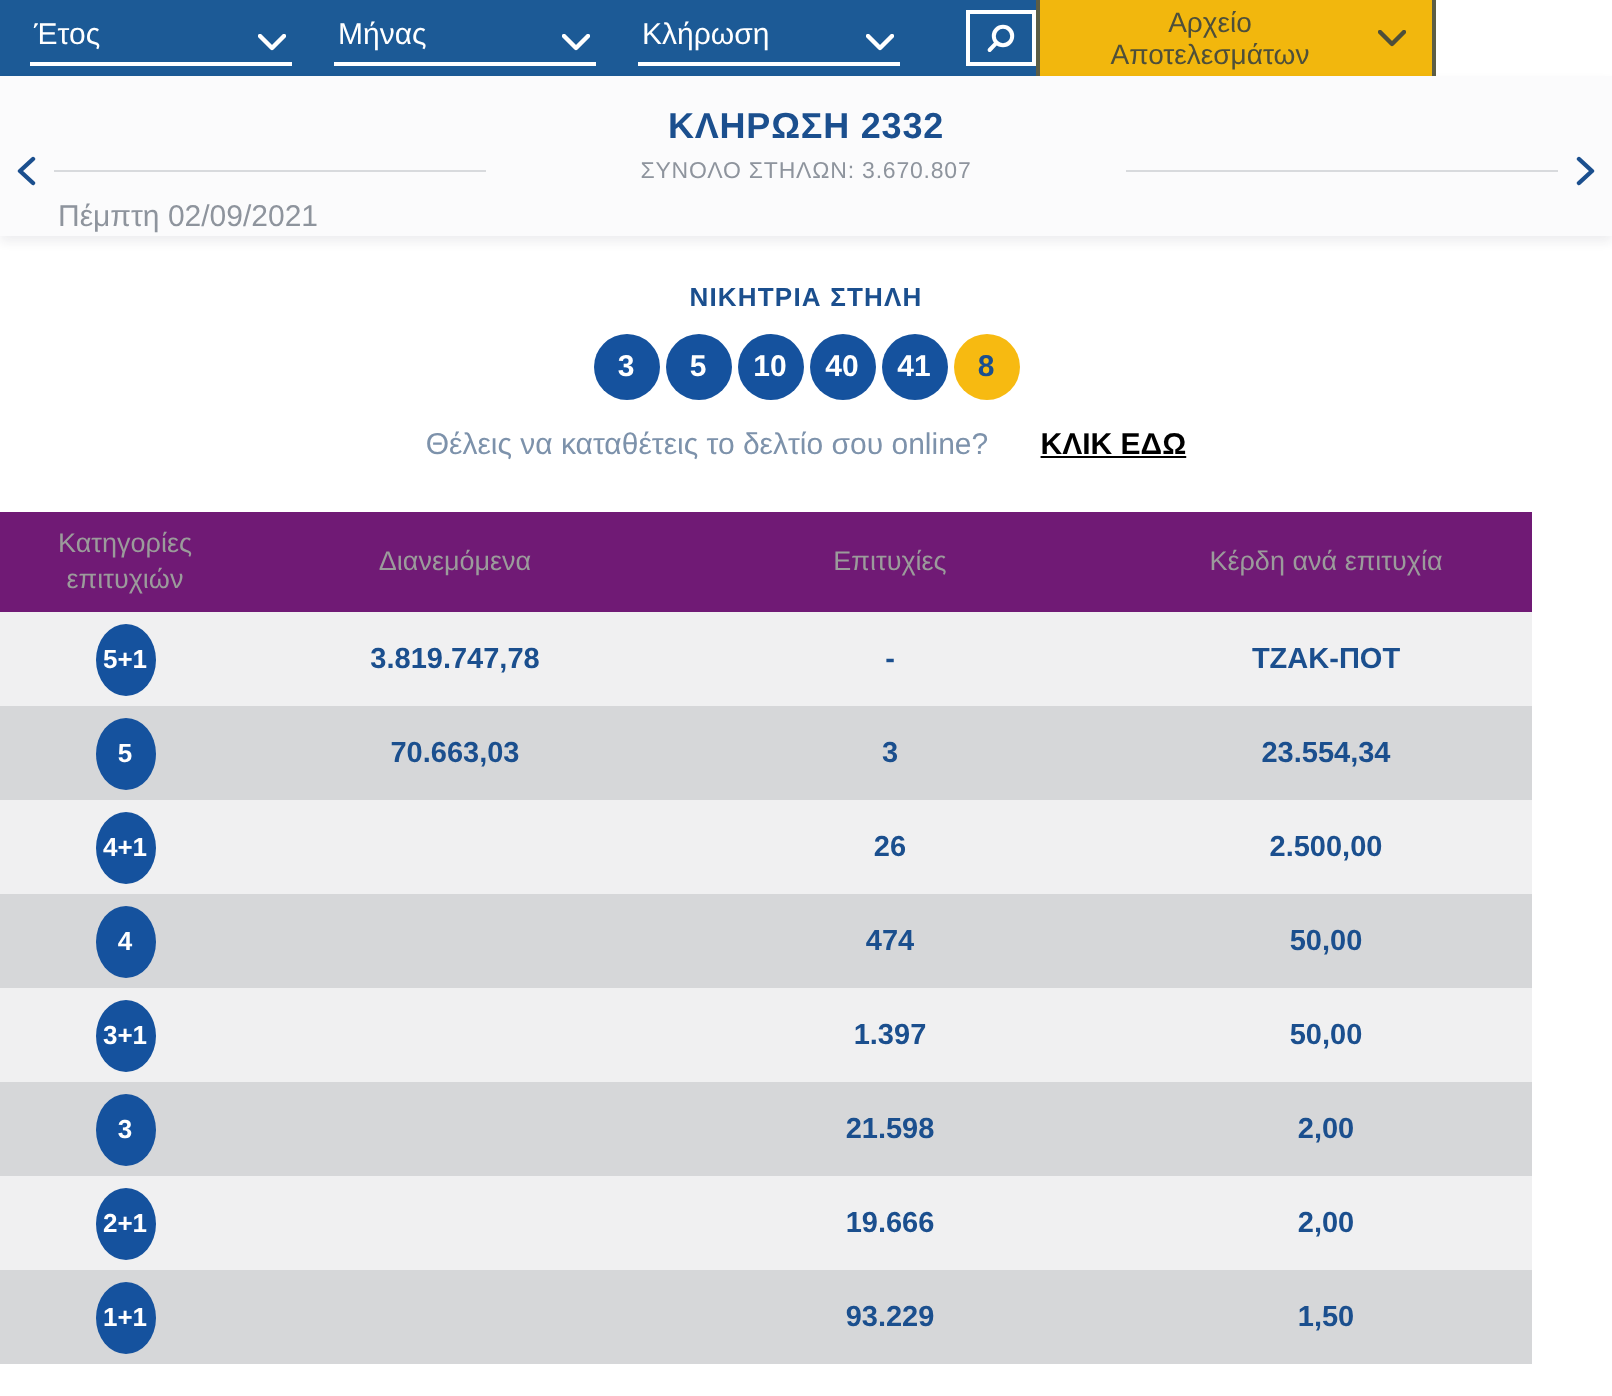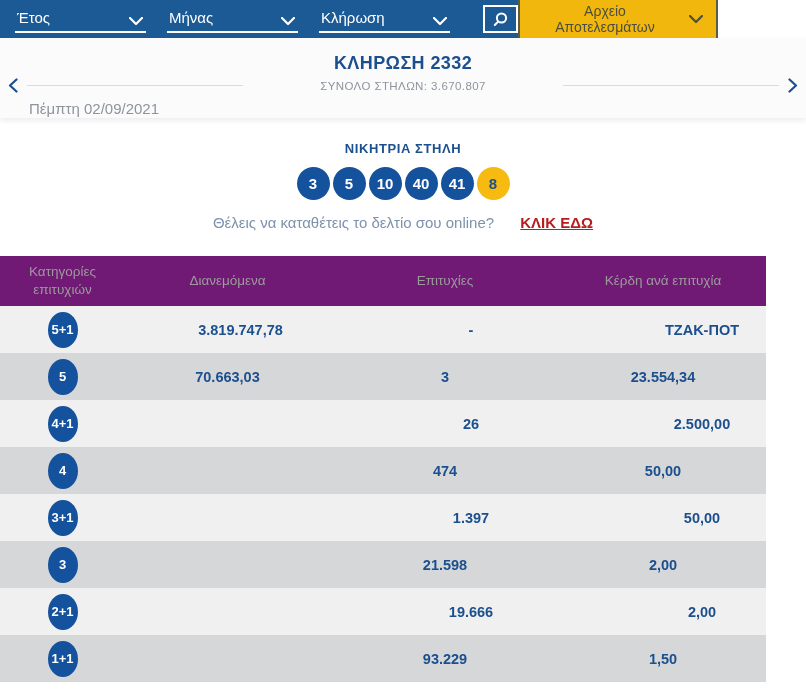--- a/index.html
+++ b/index.html
@@ -36,30 +36,30 @@
   
   .win-heading { text-align:center; color:#1b4f8e; font-weight:bold; font-size:13px;
         margin-top:23px; letter-spacing:.6px; }
   .balls { display:flex; justify-content:center; gap:3px; margin-top:11px; }
   .ball { width:33px; height:33px; border-radius:50%; background:#15529e; color:#fff;
         font-weight:bold; font-size:15px; display:flex; align-items:center; justify-content:center; }
   .ball.joker { background:#f7ba11; color:#1b4f8e; }
 
   
   .cta { text-align:center; margin-top:14px; font-size:15px; color:#7d92ab; }
-  .cta a { color:#b91c1c; font-weight:bold; text-decoration:underline; margin-left:22px; cursor:pointer; }
+  .cta a { color:#000000; font-weight:bold; text-decoration:underline; margin-left:22px; cursor:pointer; }
 
   
   .results { width:766px; margin-top:25px; }
   .thead, .trow { display:grid; grid-template-columns:125px 205px 230px 206px; align-items:center; }
   .thead { height:50px; background:#701a75; color:#9b9b9b; font-size:13.5px; }
   .hcell { text-align:center; line-height:1.35; }
   .hcell-inner { max-width:92px; margin:0 auto; }
   .trow { height:47px; color:#1b4f8e; font-weight:bold; font-size:14.5px; }
-  .trow.light { background:#f0f0f1;gap:13px; }
+  .trow.light { background:#f0f0f1; }
   .trow.dark  { background:#d6d7d9; }
   .cell { text-align:center; }
   .badge { width:30px; height:36px; border-radius:50%; background:#15529e; color:#fff;
         font-weight:bold; font-size:13px; display:inline-flex; align-items:center; justify-content:center; }
 </style>
 </head>
 <body>
 
 <div class="topbar">
   <div class="topbar-left">

